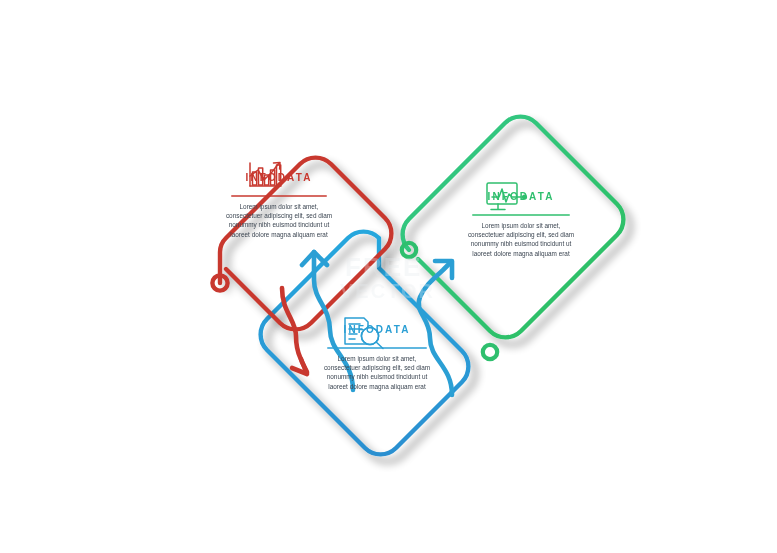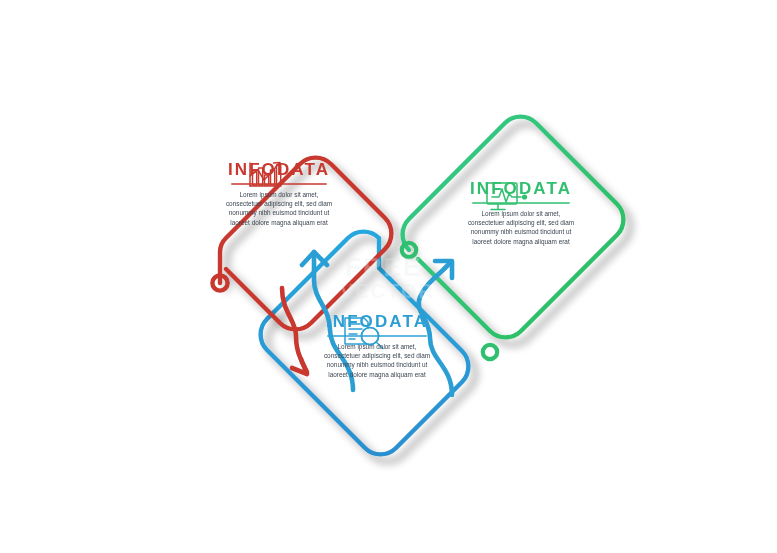--- a/index.html
+++ b/index.html
@@ -26,23 +26,23 @@
     width: 777px;
     height: 553px;
   }
   .panel {
     position: absolute;
     text-align: center;
   }
   .panel .heading {
     font-family: "Liberation Sans", sans-serif;
     font-weight: bold;
-    font-size: 17px;
+    font-size: 10px;
     letter-spacing: 2.1px;
-    margin: 0;
+    margin: 12px;
     padding: 0;
   }
   .panel .rule {
     height: 1.6px;
     margin: 3px auto 5px auto;
     border-radius: 1px;
     opacity: .75;
   }
   .panel .body {
     font-family: "Liberation Sans", sans-serif;

